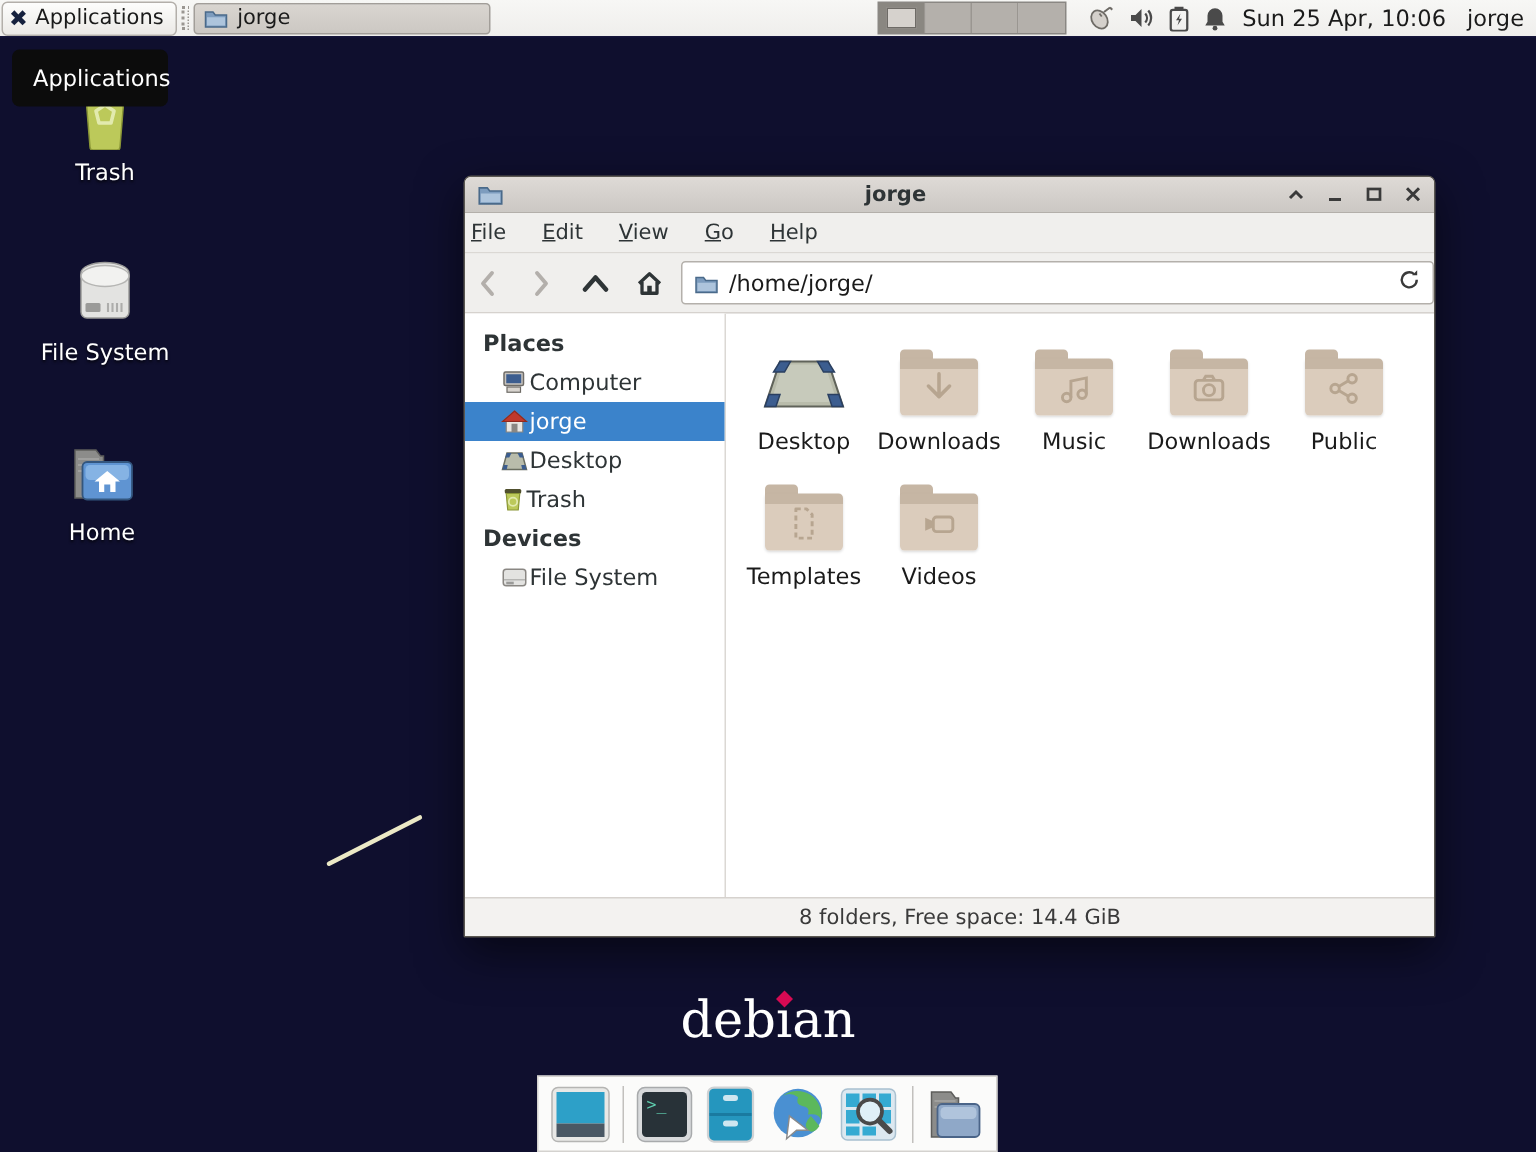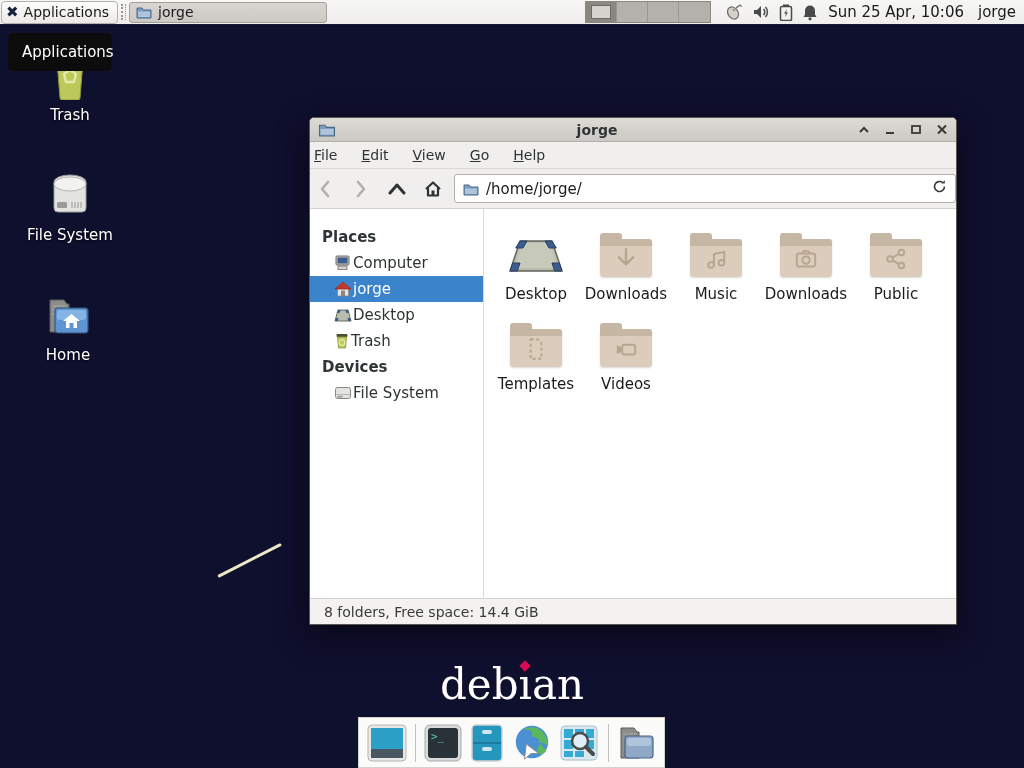--- a/index.html
+++ b/index.html
@@ -57,43 +57,43 @@
   .menubar { height:27px; background:#f0efed; display:flex; align-items:center; gap:24px;
              padding-left:4px; font-size:14px; color:#2e3436; border-bottom:1px solid #dbd8d4; }
   .menu-item::first-letter { text-decoration:underline; }
   .toolbar { height:40px; background:#f0efed; display:flex; align-items:center; gap:6px;
              padding:0 0; border-bottom:1px solid #d6d2ce; }
   .tool-btn { width:30px; height:28px; display:flex; align-items:center; justify-content:center; border-radius:3px; }
   .path-entry { flex:1; height:29px; background:#ffffff; border:1px solid #b4b0ab; border-radius:3px;
                 display:flex; align-items:center; padding:0 8px; gap:7px; font-size:15px; color:#1a1a1a; }
   .path-entry .ptext { flex:1; }
   .win-body { flex:1; display:flex; min-height:0; }
-  .sidebar { width:174px; background:#ffffff; border-right:1px solid #dbd8d4; padding-top:15px;
+  .sidebar { width:174px; background:#ffffff; border-right:1px solid #dbd8d4; padding-top:7px;
              font-size:15px; color:#2e3436; }
   .side-header { font-weight:bold; padding:4px 0 4px 12px; }
   .side-item { display:flex; align-items:center; gap:1px; height:26px; padding-left:24px; }
   .side-item.selected { background:#3b83cb; color:#ffffff; }
   .main-area { flex:1; position:relative; padding:12px 0 0 8px; }
   .grid { display:flex; flex-wrap:wrap; width:456px; }
   .grid-item { width:88px; margin-right:2px; margin-bottom:8px; text-align:center; font-size:15px; color:#1a1a1a; }
   .grid-item .gic { height:56px; display:flex; align-items:flex-end; justify-content:center; margin-bottom:8px; }
   .statusbar { height:26px; background:#f3f2f0; border-top:1px solid #d6d2ce; display:flex;
-               align-items:center; padding-left:14px; font-size:14px; color:#3a3a3a; }
+               align-items:center; padding-left:14px; font-size:14px; color:#3a3a3a;justify-content:center; }
 
   
   .gfolder { position:relative; width:52px; height:44px; }
   .gfolder .tab { position:absolute; top:0; left:0; width:22px; height:10px; background:#c6b6a4; border-radius:3px 3px 0 0; }
   .gfolder .fbody { position:absolute; top:6px; left:0; right:0; bottom:0;
                     background:linear-gradient(#c6b6a4 0 7px, #dbccbc 7px);
                     border-radius:2px 3px 3px 3px; box-shadow:0 1px 2px rgba(0,0,0,.15); }
   .gfolder svg { position:absolute; left:50%; top:58%; transform:translate(-50%,-50%); }
 
   
   .debian { position:absolute; left:0; top:660px; width:1024px; text-align:center;
-            font-family:"DejaVu Serif","Liberation Serif",serif; font-size:42px; color:#ffffff; }
+            font-family:"DejaVu Serif","Liberation Serif",serif; font-size:34px; color:#ffffff; }
   .debian .ipart { position:relative; }
   .debian .ipart::after { content:""; position:absolute; left:50%; top:2px; width:8px; height:8px;
             background:#d70a53; transform:translateX(-50%) rotate(45deg); }
 
   
   .dock { position:absolute; left:358px; top:717px; width:307px; height:51px; background:#fbfbfa;
           border:1px solid #d4d2cf; display:flex; align-items:center; gap:8px; padding:0 8px; }
   .dock-sep { width:1px; height:38px; background:#c2c0bd; }
   .dock-item { width:40px; height:40px; display:flex; align-items:center; justify-content:center; }
 </style>

